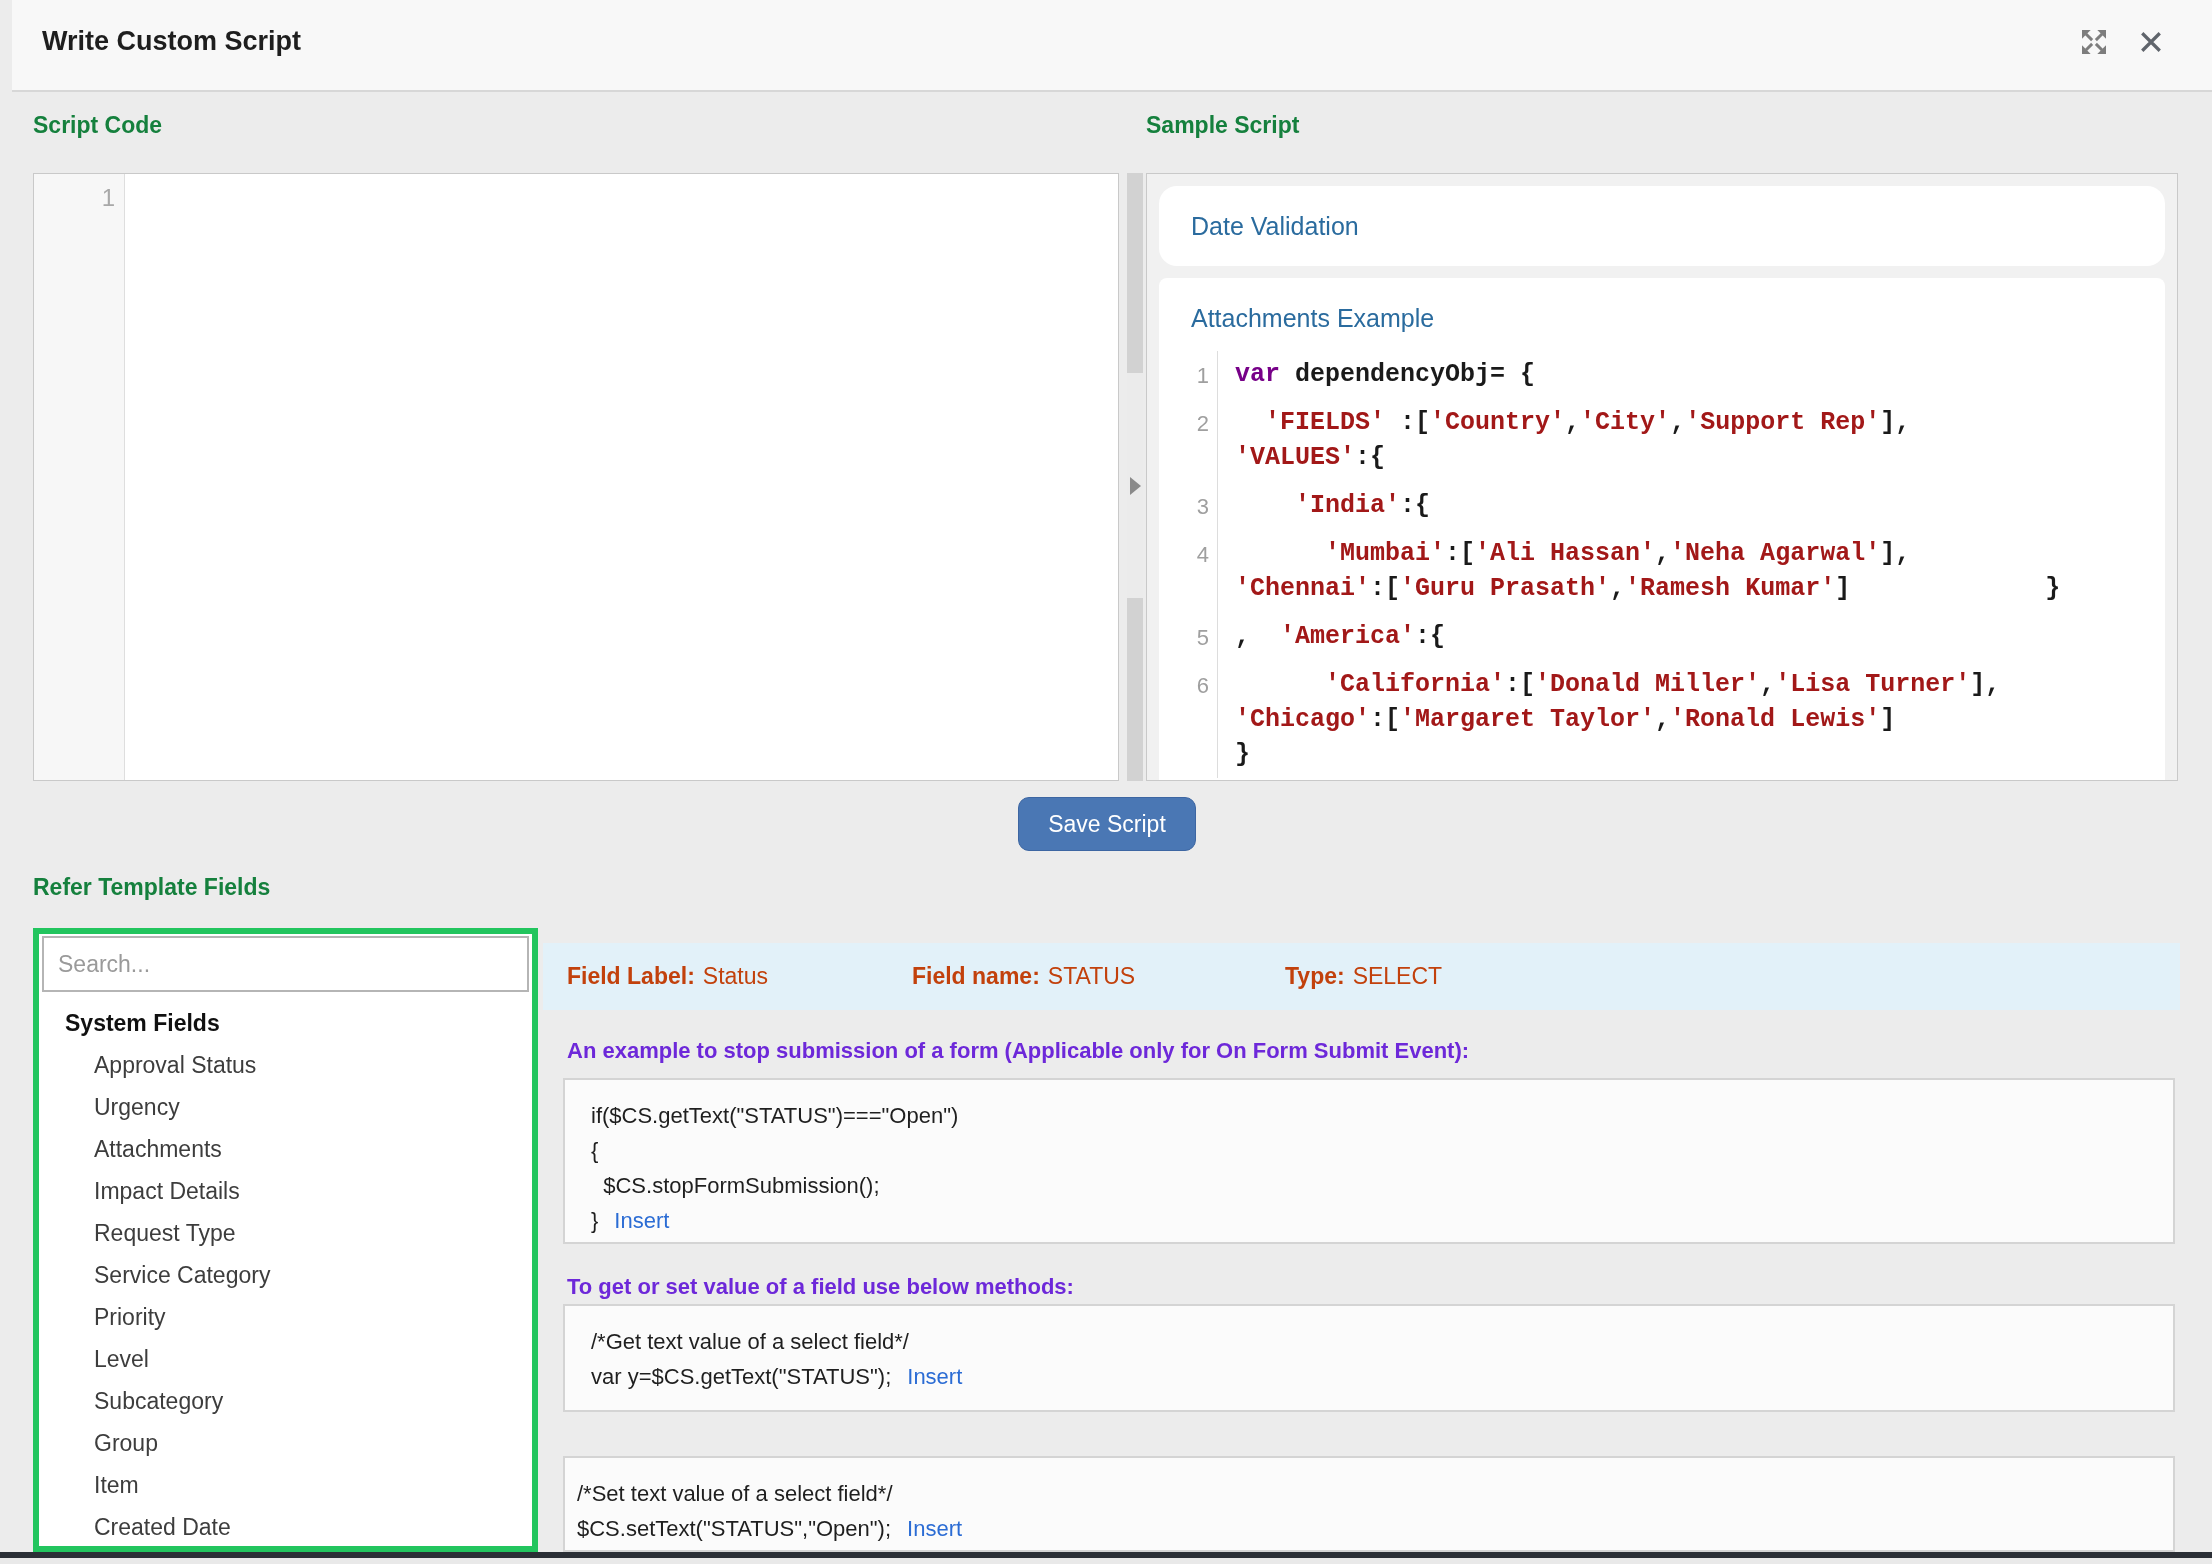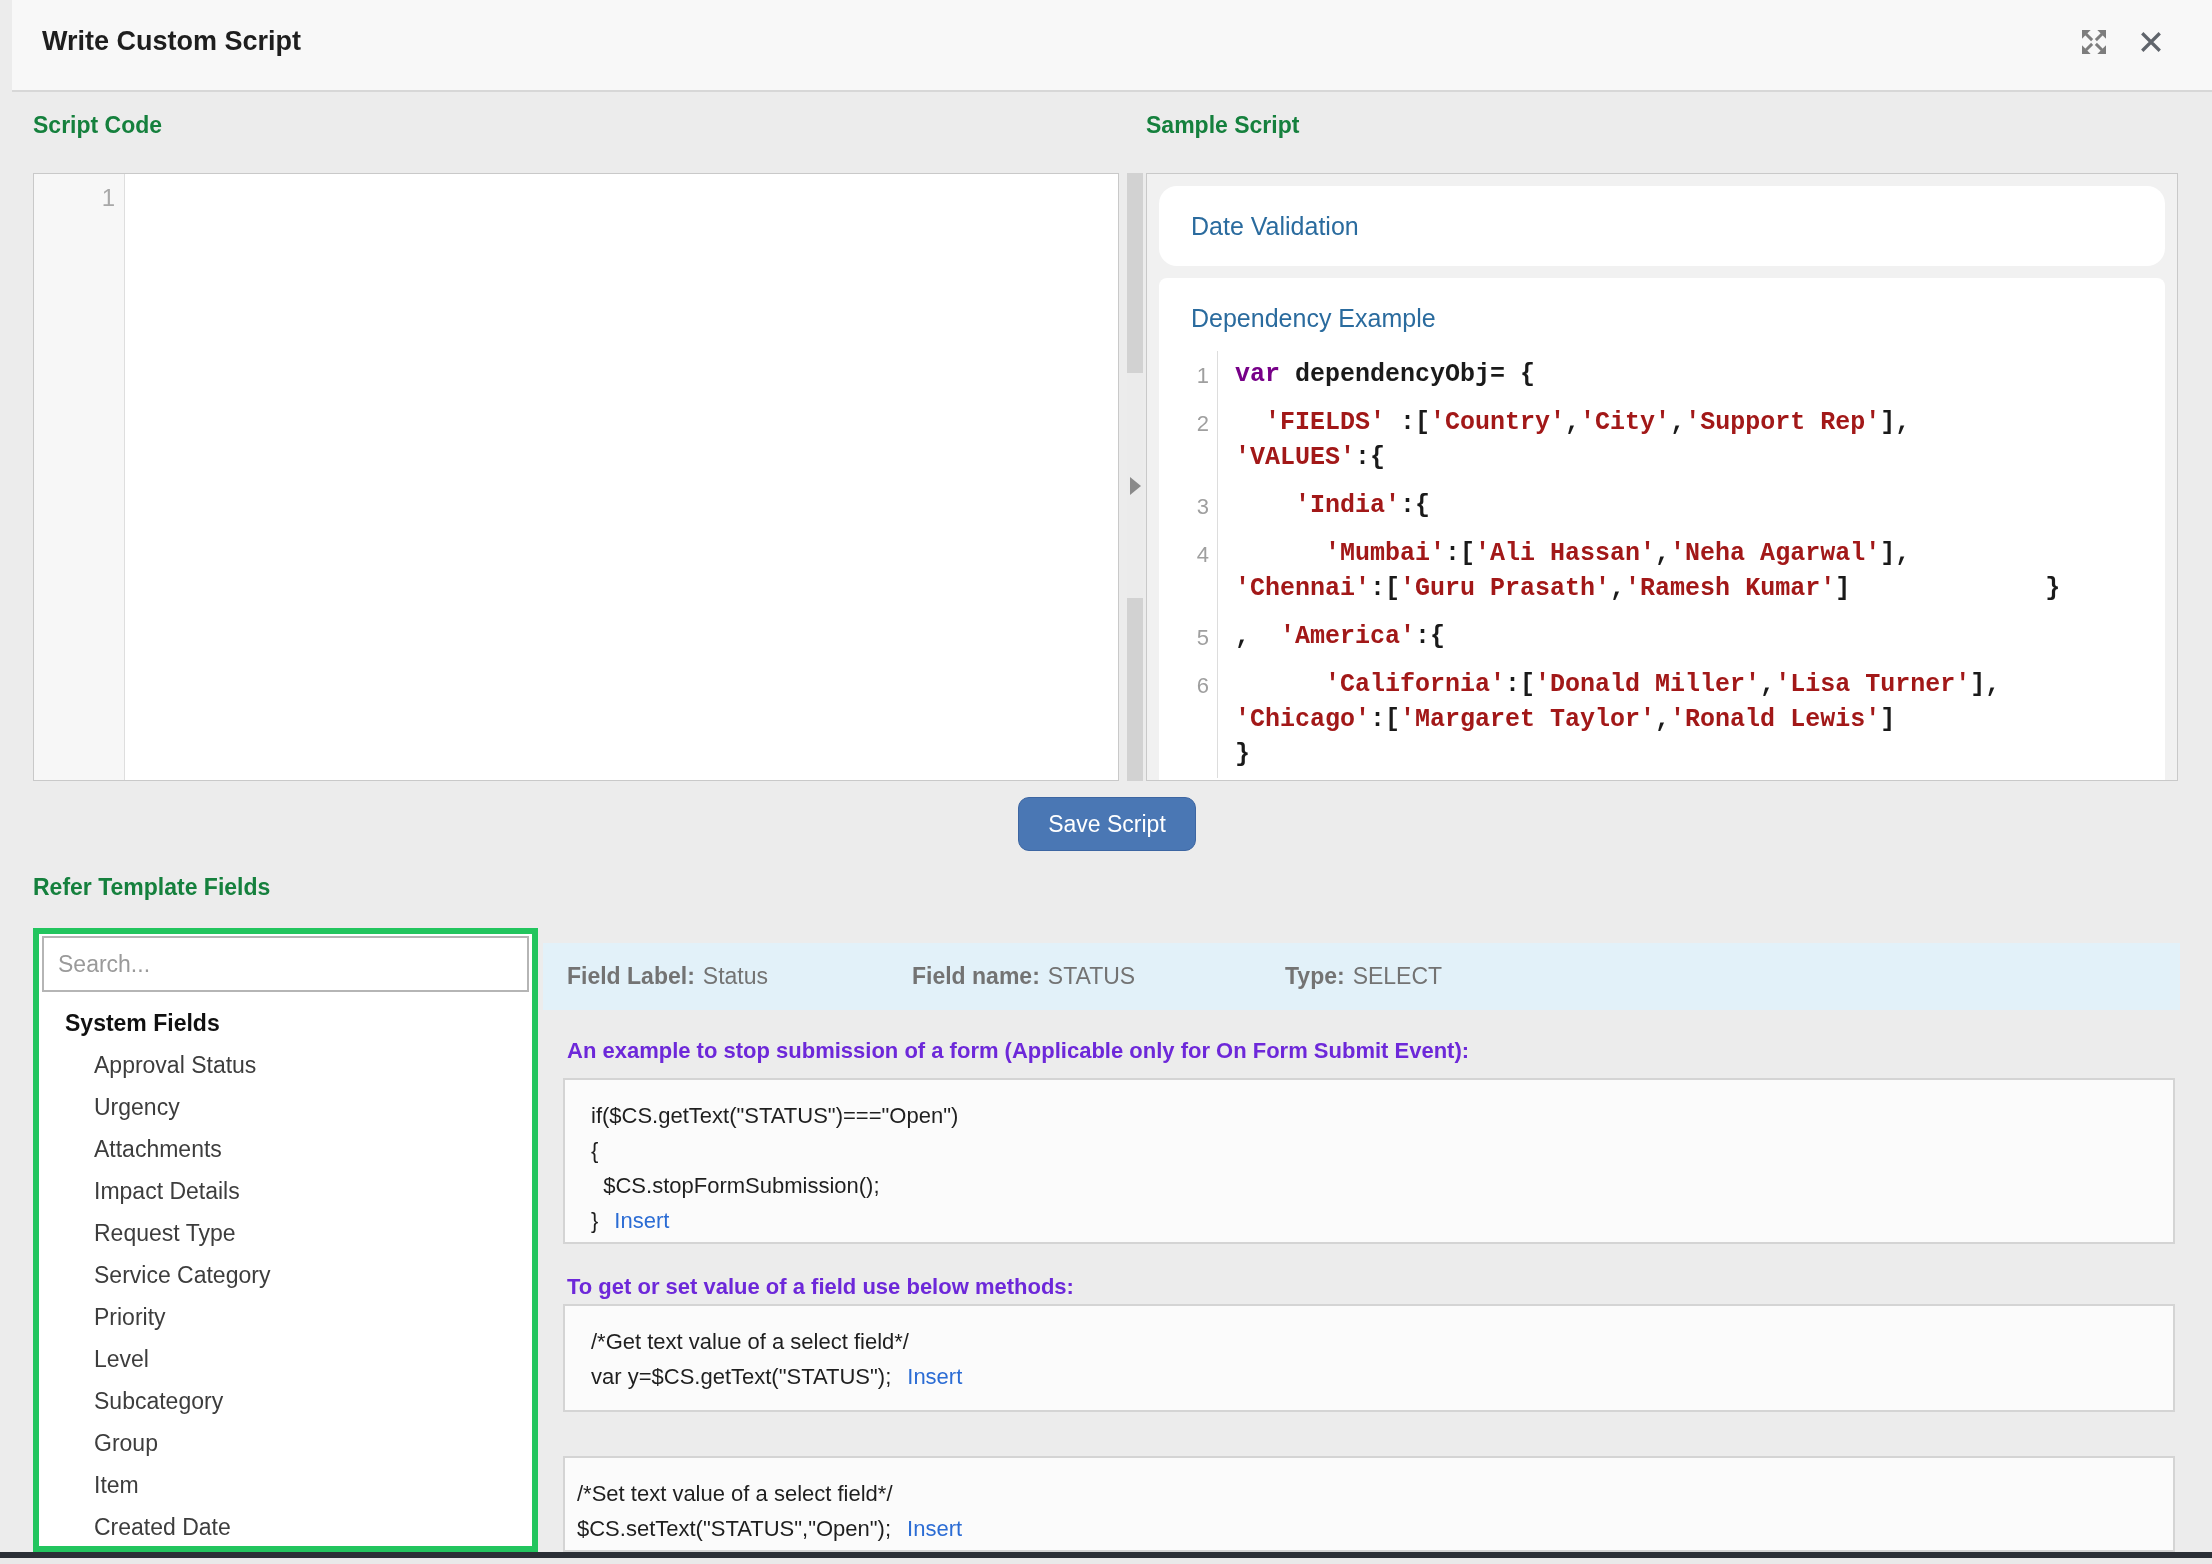--- a/index.html
+++ b/index.html
@@ -47,21 +47,21 @@
   
   .fields-panel{position:absolute;left:33px;top:928px;width:505px;height:624px;background:#fff;border:6px solid #22c55e;box-sizing:border-box;overflow:hidden;}
   .search-input{display:block;width:calc(100% - 6px);margin:2px auto 0;height:56px;border:2px solid #b5b5b5;font-family:"Liberation Sans",sans-serif;font-size:23px;padding:0 14px;color:#333;box-sizing:border-box;}
   .search-input::placeholder{color:#9a9a9a;}
   .fields-list{padding-top:10px;}
   .row{height:42px;display:flex;align-items:center;}
   .group-header{padding-left:26px;font-weight:700;font-size:23px;color:#101010;}
   .field-item{padding-left:55px;font-size:23px;color:#3d3d3d;cursor:pointer;}
   
   .info-bar{position:absolute;left:543px;top:943px;width:1637px;height:67px;background:#e2f1f9;}
-  .info-item{position:absolute;top:0;height:67px;display:flex;align-items:center;font-size:23px;color:#737373;}
+  .info-item{position:absolute;top:0;height:67px;display:flex;align-items:center;font-size:23px;color:#c2410c;}
   .info-item b{font-weight:700;margin-right:8px;}
   .info-1{left:24px;} .info-2{left:369px;} .info-3{left:742px;}
   
   .sec-heading{position:absolute;font-size:22px;font-weight:700;color:#6d28d9;}
   .head-1{left:567px;top:1038px;}
   .head-2{left:567px;top:1274px;}
   .code-box{position:absolute;left:563px;width:1612px;background:#fbfbfb;border:2px solid #d4d4d4;box-sizing:border-box;padding:18px 26px;font-size:22px;color:#1f1f1f;}
   .box-1{top:1078px;height:166px;}
   .box-2{top:1304px;height:108px;}
   .box-3{top:1456px;height:96px;padding-left:12px;}
@@ -119,21 +119,21 @@
       <span class="tri"></span>
     </div>
     <div class="split-bot"></div>
   </div>
 
   <div class="sample-panel">
     <div class="card card-one">
       <div class="card-title">Date Validation</div>
     </div>
     <div class="card card-two">
-      <div class="card-title">Dependency Example</div>
+      <div class="card-title">Attachments Example</div>
       <div class="codeblock" id="sample-code">
           <div class="cm-line"><span class="ln">1</span><span class="keyword">var</span><span class="plain"> dependencyObj= {</span></div>
           <div class="cm-line"><span class="ln">2</span><span class="plain">  </span><span class="string">'FIELDS'</span><span class="plain"> :[</span><span class="string">'Country'</span><span class="plain">,</span><span class="string">'City'</span><span class="plain">,</span><span class="string">'Support Rep'</span><span class="plain">],
 </span><span class="string">'VALUES'</span><span class="plain">:{</span></div>
           <div class="cm-line"><span class="ln">3</span><span class="plain">    </span><span class="string">'India'</span><span class="plain">:{</span></div>
           <div class="cm-line"><span class="ln">4</span><span class="plain">      </span><span class="string">'Mumbai'</span><span class="plain">:[</span><span class="string">'Ali Hassan'</span><span class="plain">,</span><span class="string">'Neha Agarwal'</span><span class="plain">],
 </span><span class="string">'Chennai'</span><span class="plain">:[</span><span class="string">'Guru Prasath'</span><span class="plain">,</span><span class="string">'Ramesh Kumar'</span><span class="plain">]             }</span></div>
           <div class="cm-line"><span class="ln">5</span><span class="plain">,  </span><span class="string">'America'</span><span class="plain">:{</span></div>
           <div class="cm-line"><span class="ln">6</span><span class="plain">      </span><span class="string">'California'</span><span class="plain">:[</span><span class="string">'Donald Miller'</span><span class="plain">,</span><span class="string">'Lisa Turner'</span><span class="plain">],
 </span><span class="string">'Chicago'</span><span class="plain">:[</span><span class="string">'Margaret Taylor'</span><span class="plain">,</span><span class="string">'Ronald Lewis'</span><span class="plain">]

